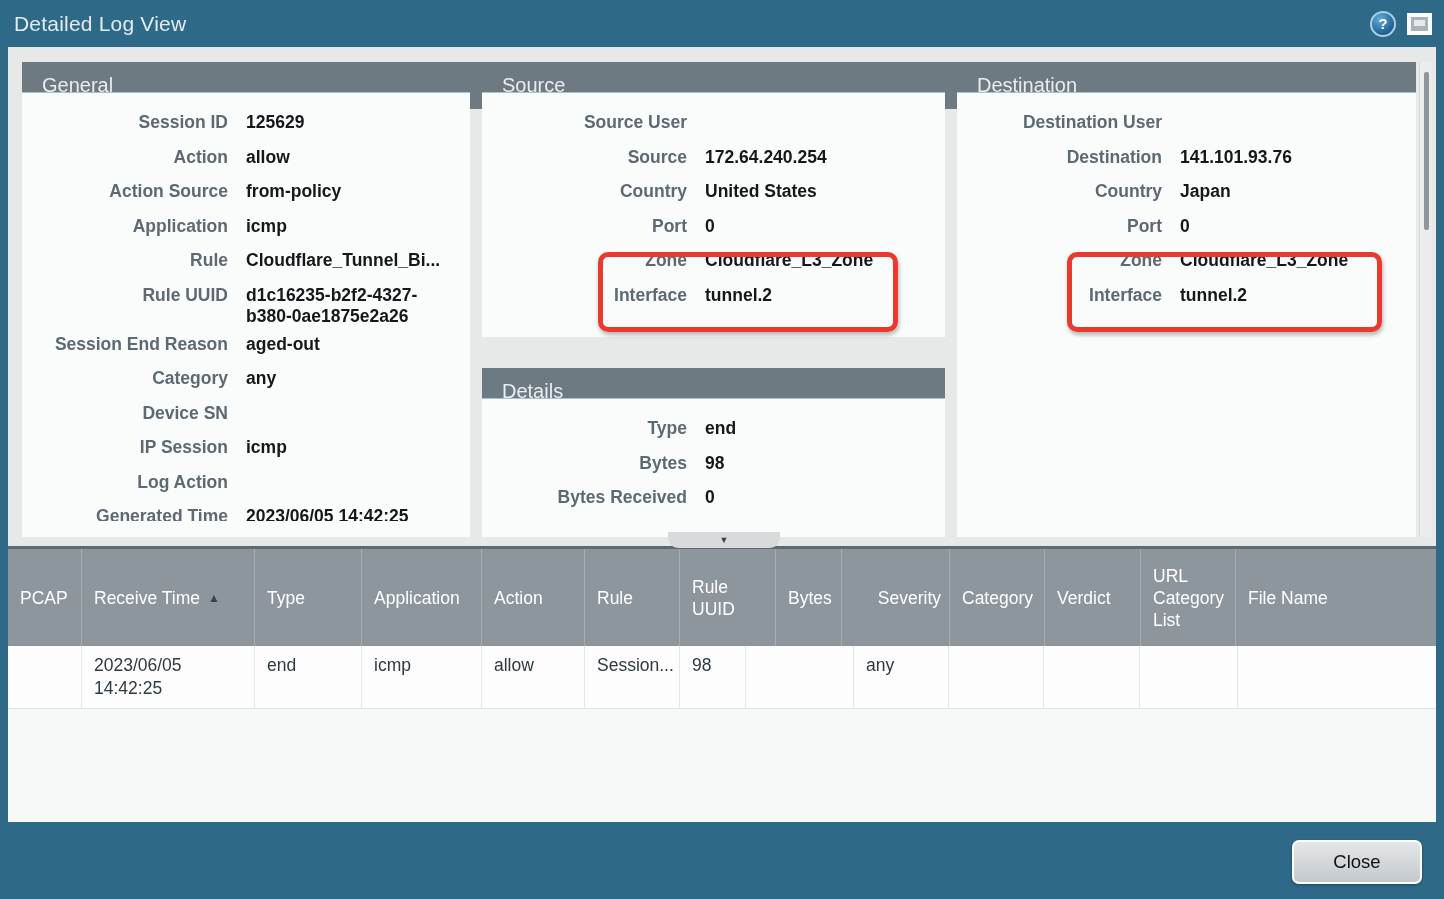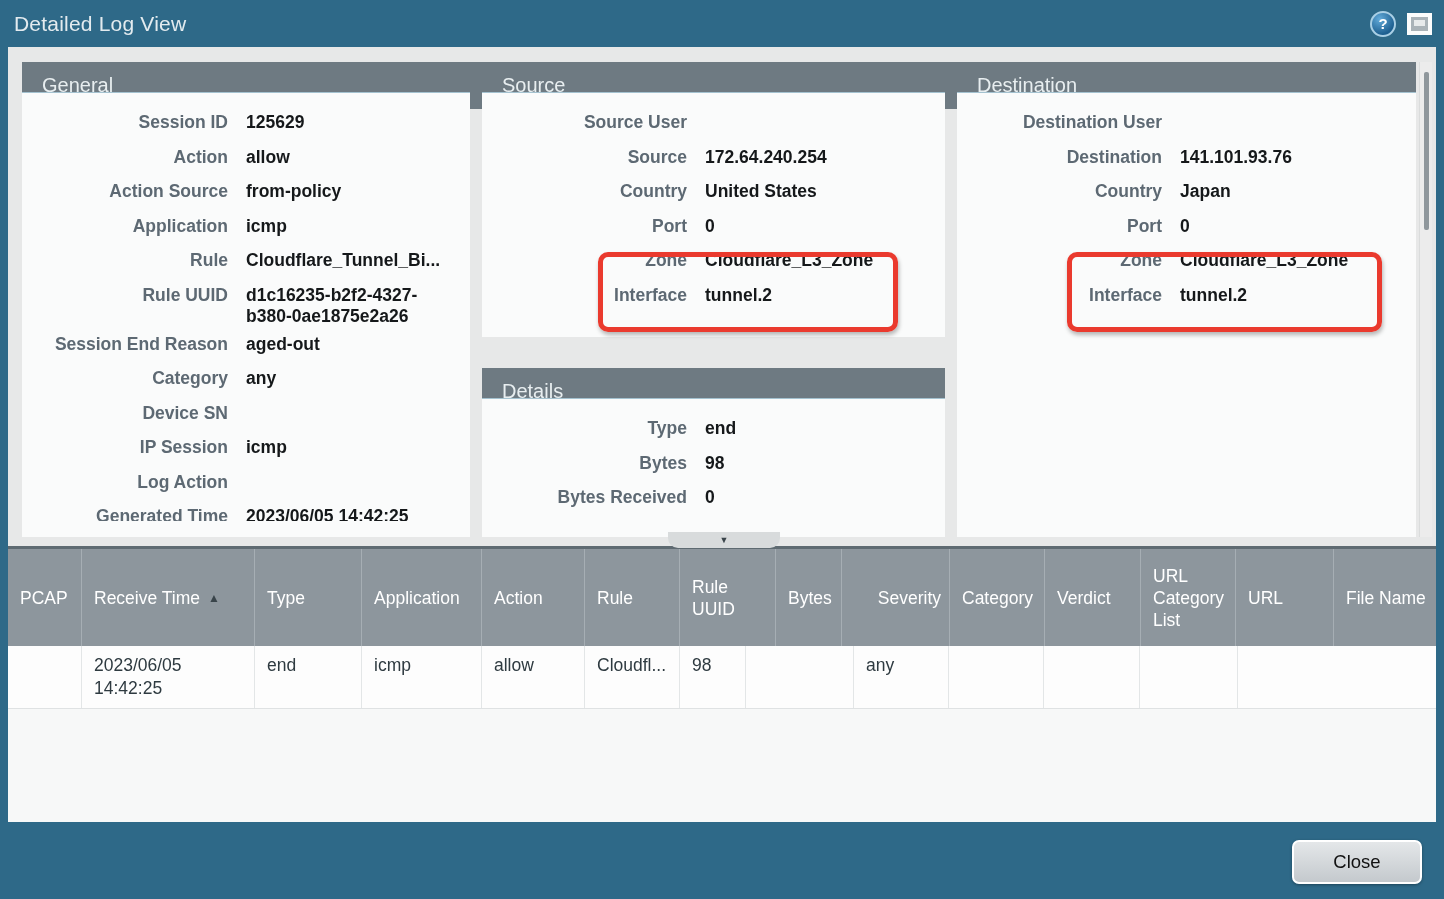--- a/index.html
+++ b/index.html
@@ -271,34 +271,31 @@
           </div>
         <div class="th c9">
             <span>Category</span>
           </div>
         <div class="th c11">
             <span>Verdict</span>
           </div>
         <div class="th c10">
             <span>URL Category List</span>
           </div>
-        <div class="th c12">
-            <span>URL</span>
-          </div>
         <div class="th c13">
             <span>File Name</span>
           </div>
       </div>
       <div class="trow">
         <div class="td c0"></div>
         <div class="td c1">2023/06/05 14:42:25</div>
         <div class="td c2">end</div>
         <div class="td c3">icmp</div>
         <div class="td c4">allow</div>
-        <div class="td c5">Cloudfl...</div>
+        <div class="td c5">Session...</div>
         <div class="td c7">98</div>
         <div class="td c8"></div>
         <div class="td c9">any</div>
         <div class="td c10"></div>
         <div class="td c11"></div>
         <div class="td c12"></div>
         <div class="td c13"></div>
       </div>
     </div>
   </div>

